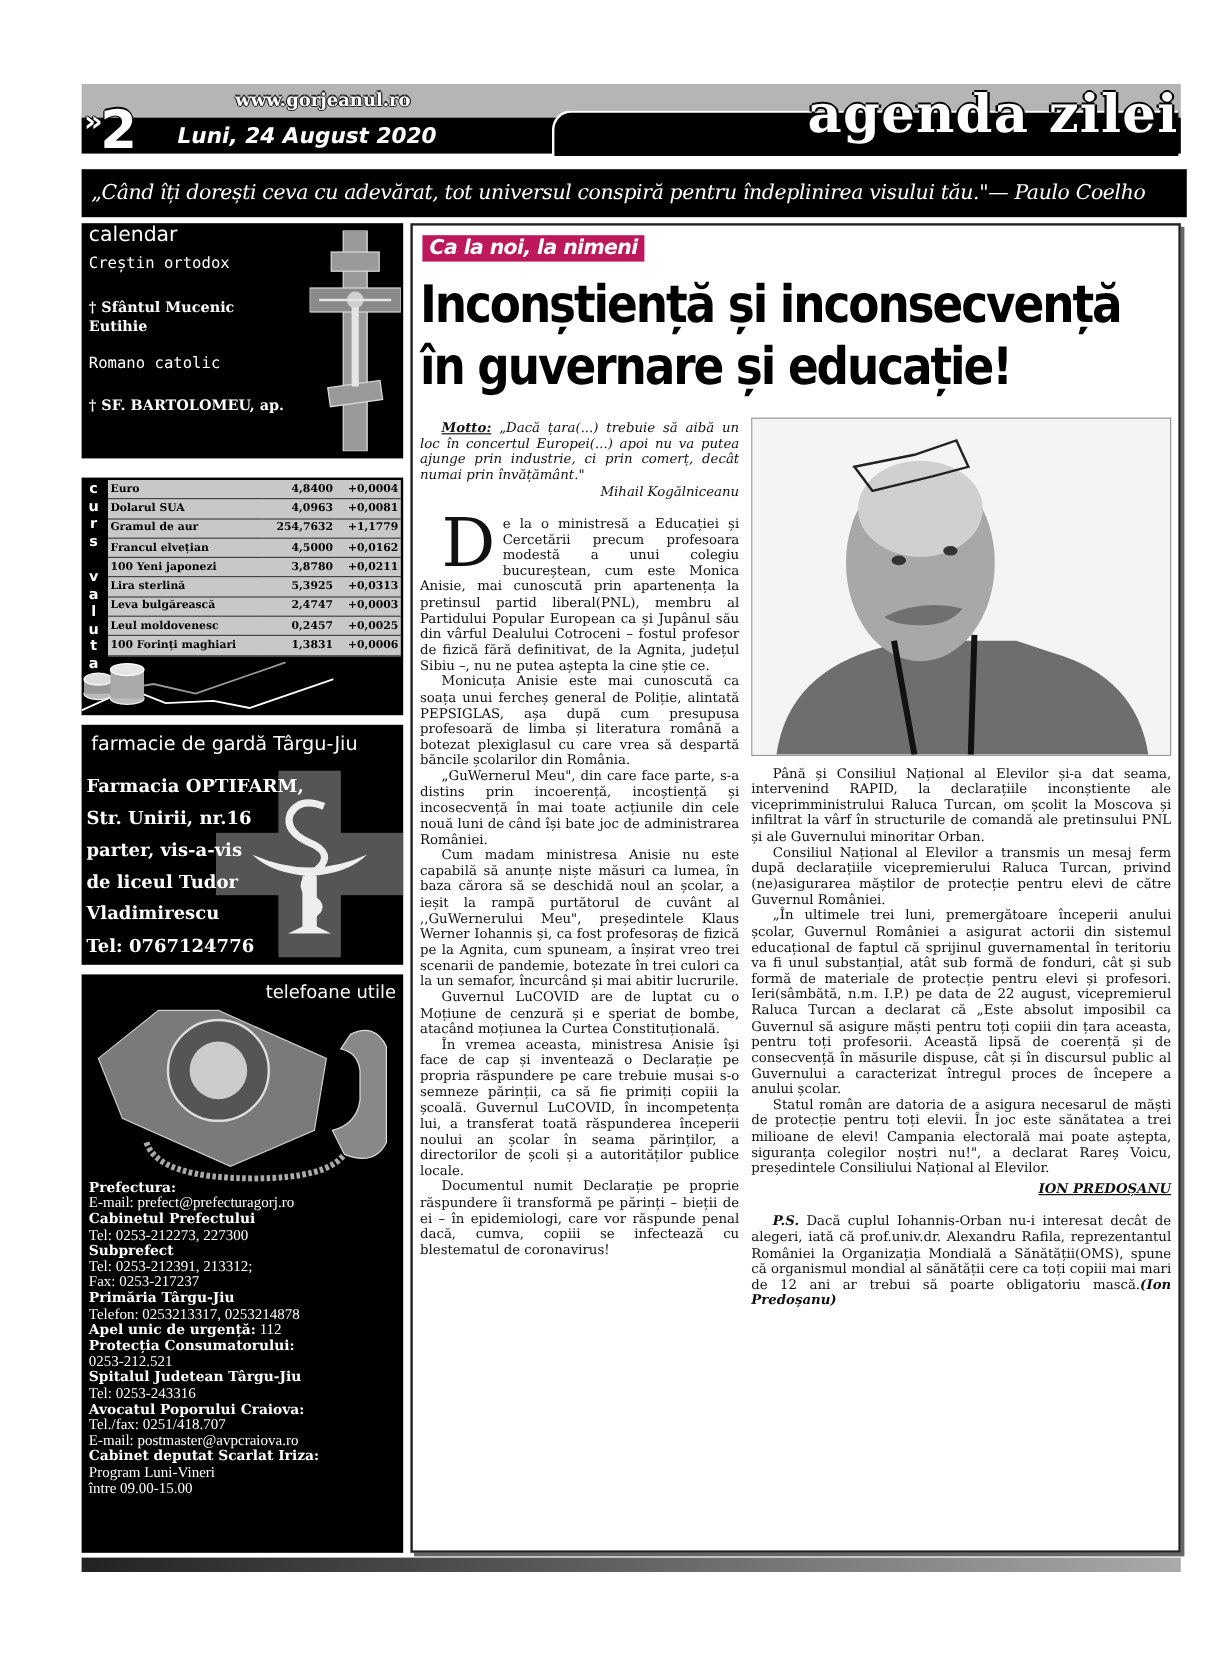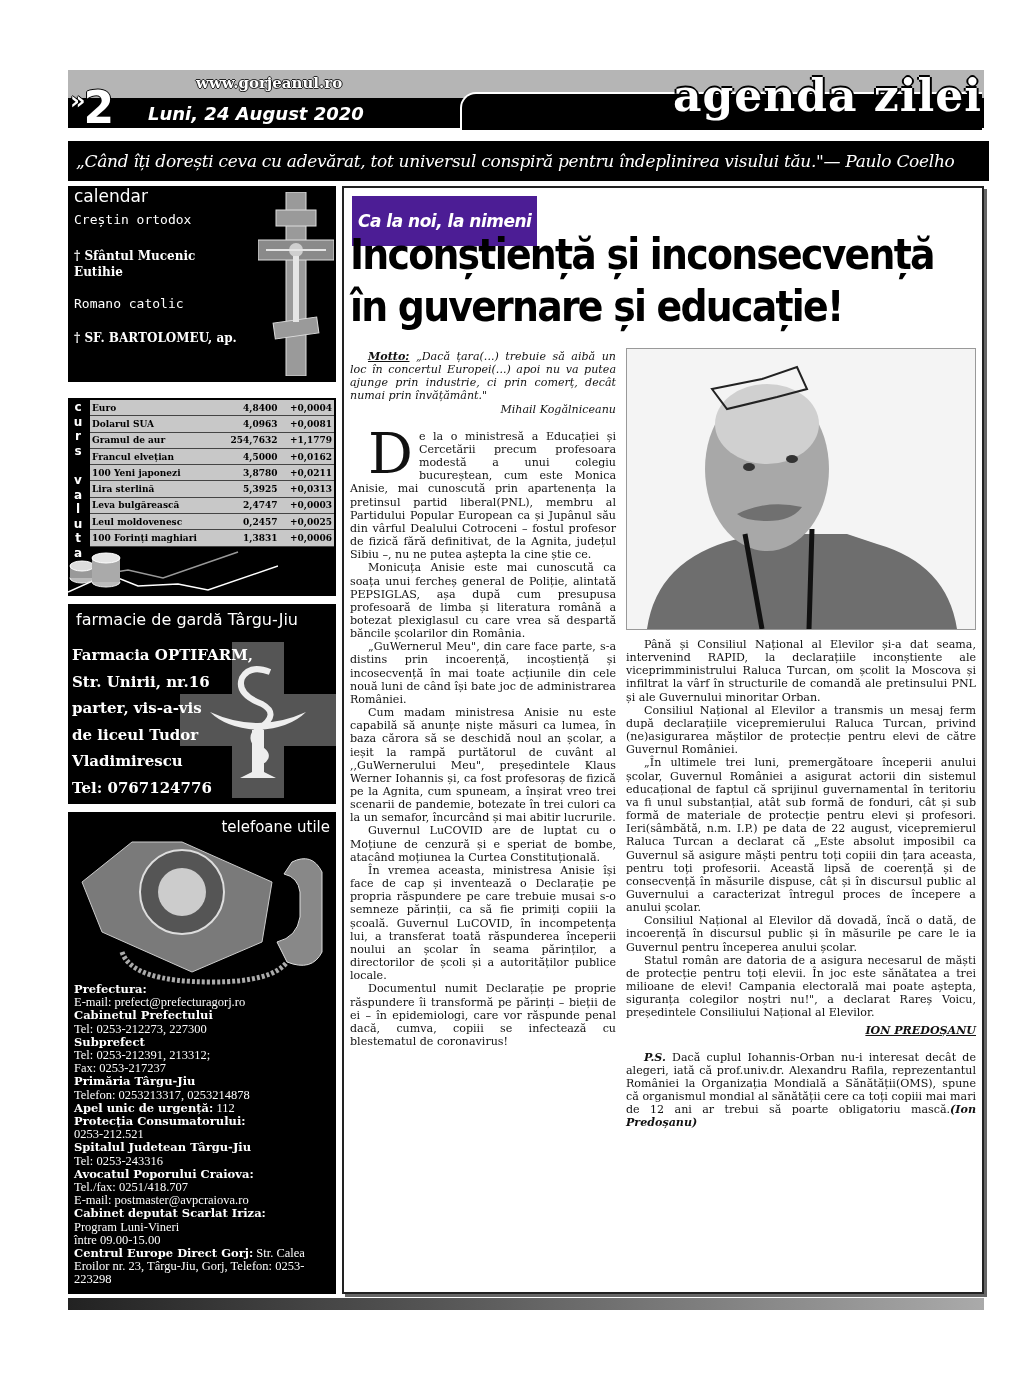--- a/index.html
+++ b/index.html
@@ -76,22 +76,22 @@
     position: absolute; left: 6px; top: 171px; width: 262px; font-family: "Liberation Serif", serif; font-size: 12.5px; line-height: 13.2px;
   }
   .tel .contacts b { font-family: "DejaVu Serif", serif; font-size: 11.5px; margin-top: 16px; }
 
   
   .article {
     position: absolute; left: 342px; top: 186px; width: 638px; height: 1104px; background: #fff;
     border: 2px solid #222; box-shadow: 3px 3px 0 #666;
   }
   .kicker {
-    position: absolute; left: 8px; top: 8px; background: #4c1d95; color: #fff; font-family: "DejaVu Sans", sans-serif;
-    font-style: italic; font-weight: bold; font-size: 17px; padding: 15px 6px; letter-spacing: -0.5px;
+    position: absolute; left: 8px; top: 8px; background: #be185d; color: #fff; font-family: "DejaVu Sans", sans-serif;
+    font-style: italic; font-weight: bold; font-size: 17px; padding: 1px 6px; letter-spacing: -0.5px;
   }
   .headline {
     position: absolute; left: 6px; top: 40px; width: 626px; font-family: "DejaVu Sans", sans-serif; font-weight: bold;
     font-size: 43px; line-height: 52px; letter-spacing: -2px; color: #000; transform: scaleX(0.88); transform-origin: left top;
     width: 712px;
   }
   .col1 {
     position: absolute; left: 6px; top: 162px; width: 266px; font-family: "DejaVu Serif", serif; font-size: 11.1px;
     line-height: 13.15px; text-align: justify; color: #111;
   }
@@ -270,21 +270,20 @@
       <div><b>Protecția Consumatorului:</b></div>
       <div><span>0253-212.521</span></div>
       <div><b>Spitalul Judetean Târgu-Jiu</b></div>
       <div><span>Tel: 0253-243316</span></div>
       <div><b>Avocatul Poporului Craiova:</b></div>
       <div><span>Tel./fax: 0251/418.707</span></div>
       <div><span>E-mail: postmaster@avpcraiova.ro</span></div>
       <div><b>Cabinet deputat Scarlat Iriza:</b></div>
       <div><span>Program Luni-Vineri</span></div>
       <div><span>între 09.00-15.00</span></div>
-      <div><b>Centrul Europe Direct Gorj:</b><span> Str. Calea Eroilor nr. 23, Târgu-Jiu, Gorj, Telefon: 0253-223298</span></div>
     </div>
 </div>
 
 <div class="article">
   <div class="kicker">Ca la noi, la nimeni</div>
   <div class="headline">Inconștiență și inconsecvență în guvernare și educație!</div>
 
   <div class="col1">
     <p class="motto"><span class="motto-label">Motto:</span><span> „Dacă țara(...) trebuie să aibă un loc în concertul Europei(...) apoi nu va putea ajunge prin industrie, ci prin comerț, decât numai prin învățământ."</span></p>
     <div class="motto-author">Mihail Kogălniceanu</div>
@@ -308,20 +307,19 @@
       <ellipse cx="165" cy="110" rx="6" ry="4" fill="#333"></ellipse>
       <path d="M85 40 L135 30 L170 18 L180 40 L150 48 L100 60 Z" fill="none" stroke="#222" stroke-width="2"></path>
       <path d="M118 185 L135 280 M185 180 L182 280" stroke="#111" stroke-width="5"></path>
     </svg>
   </div>
 
   <div class="col2">
     <p>Până și Consiliul Național al Elevilor și-a dat seama, intervenind RAPID, la declarațiile inconștiente ale viceprimministrului Raluca Turcan, om școlit la Moscova și infiltrat la vârf în structurile de comandă ale pretinsului PNL și ale Guvernului minoritar Orban.</p>
     <p>Consiliul Național al Elevilor a transmis un mesaj ferm după declarațiile vicepremierului Raluca Turcan, privind (ne)asigurarea măștilor de protecție pentru elevi de către Guvernul României.</p>
     <p>„În ultimele trei luni, premergătoare începerii anului școlar, Guvernul României a asigurat actorii din sistemul educațional de faptul că sprijinul guvernamental în teritoriu va fi unul substanțial, atât sub formă de fonduri, cât și sub formă de materiale de protecție pentru elevi și profesori. Ieri(sâmbătă, n.m. I.P.) pe data de 22 august, vicepremierul Raluca Turcan a declarat că „Este absolut imposibil ca Guvernul să asigure măști pentru toți copiii din țara aceasta, pentru toți profesorii. Această lipsă de coerență și de consecvență în măsurile dispuse, cât și în discursul public al Guvernului a caracterizat întregul proces de începere a anului școlar.</p>
-    <p>Consiliul Național al Elevilor dă dovadă, încă o dată, de incoerență în discursul public și în măsurile pe care le ia Guvernul pentru începerea anului școlar.</p>
     <p>Statul român are datoria de a asigura necesarul de măști de protecție pentru toți elevii. În joc este sănătatea a trei milioane de elevi! Campania electorală mai poate aștepta, siguranța colegilor noștri nu!", a declarat Rareș Voicu, președintele Consiliului Național al Elevilor.</p>
     <div class="author">ION PREDOȘANU</div>
     <p class="ps"><b>P.S.</b><span> Dacă cuplul Iohannis-Orban nu-i interesat decât de alegeri, iată că prof.univ.dr. Alexandru Rafila, reprezentantul României la Organizația Mondială a Sănătății(OMS), spune că organismul mondial al sănătății cere ca toți copiii mai mari de 12 ani ar trebui să poarte obligatoriu mască.</span><b>(Ion Predoșanu)</b></p>
   </div>
 </div>
 
 <div class="footer-bar"></div>
 
 </body></html>

